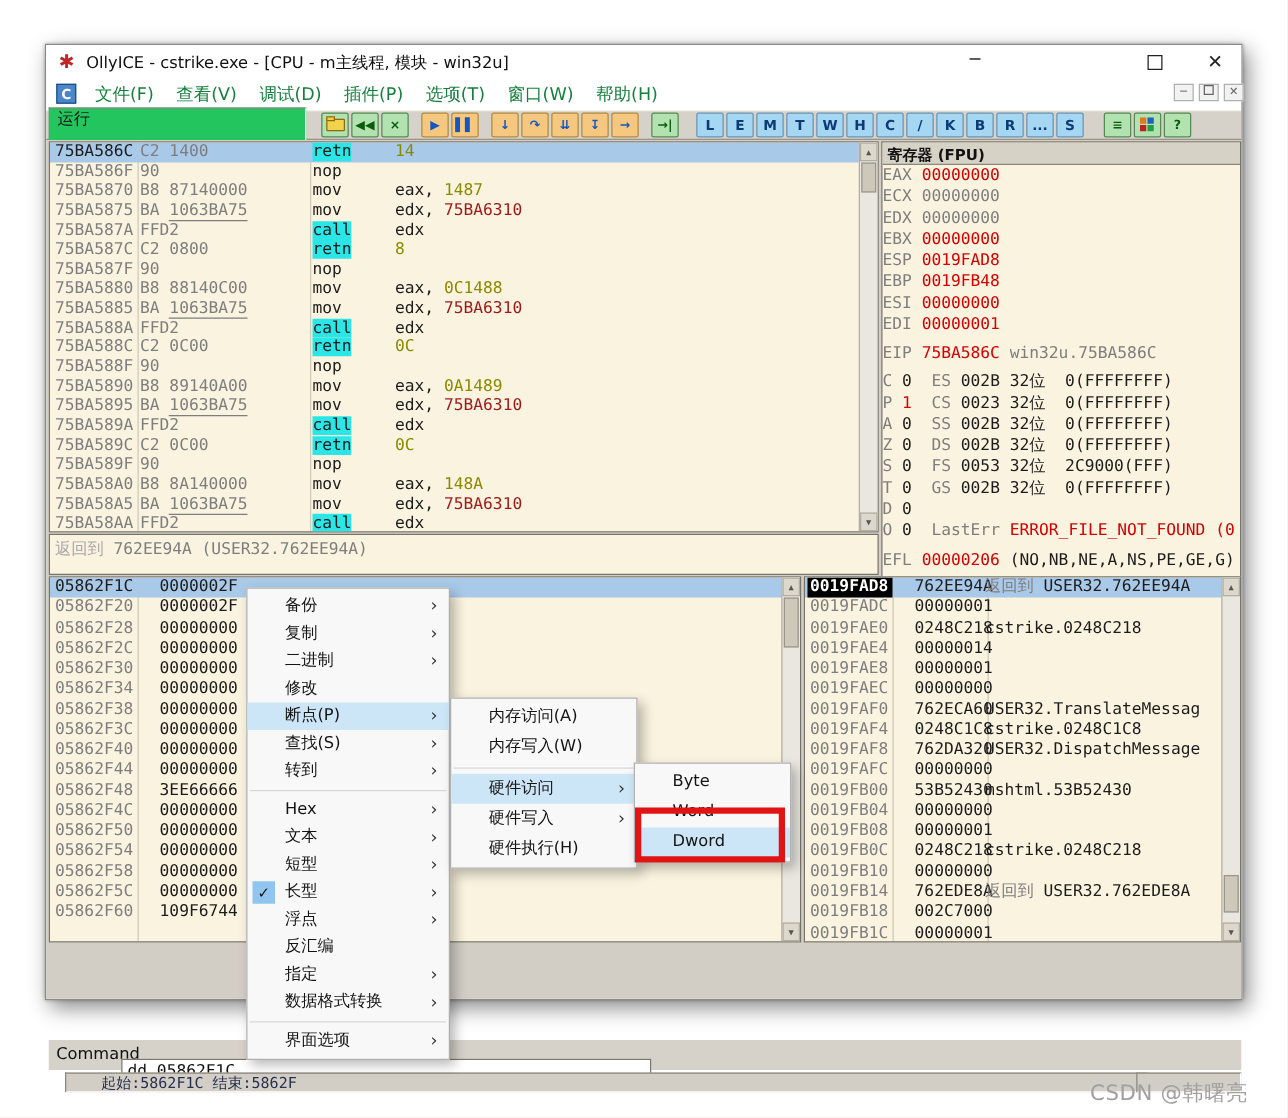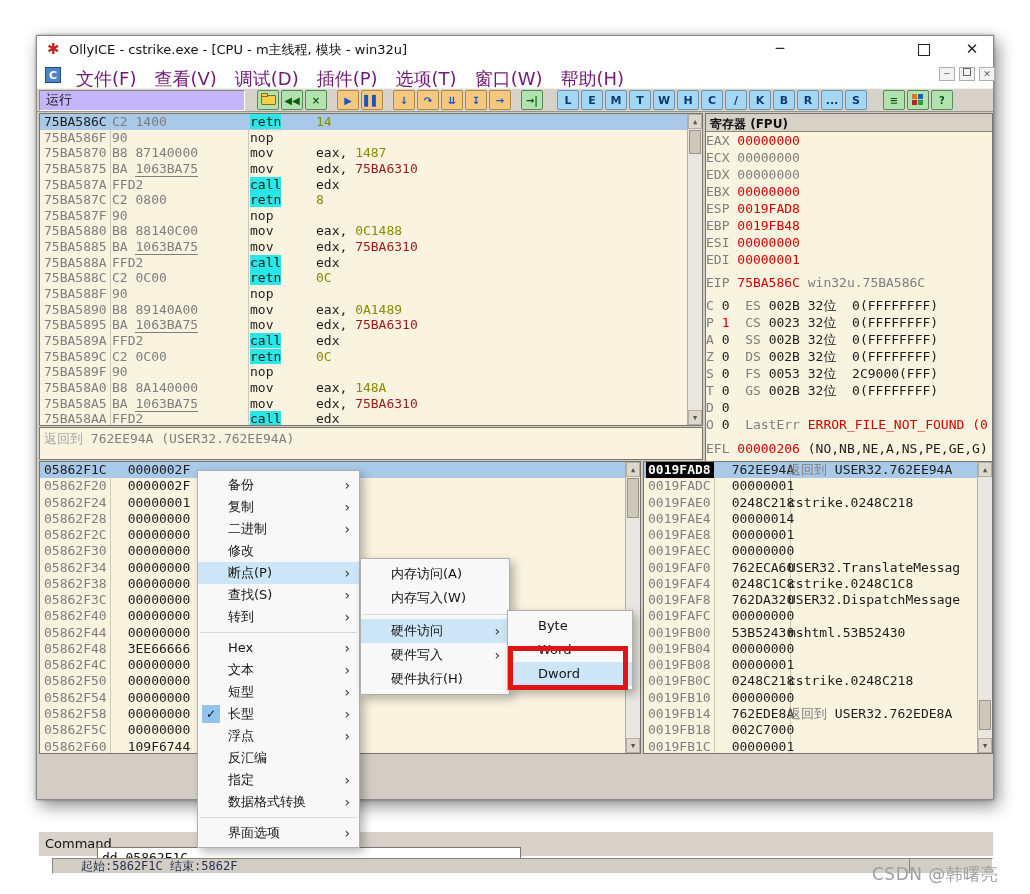--- a/index.html
+++ b/index.html
@@ -14,29 +14,29 @@
   .wbtn{position:absolute;top:3px;width:30px;height:21px;text-align:center;color:#222;}
   .wmin{left:728px;font-size:14px;line-height:18px;}
   .wmax{left:872px;}
   .wmax i{display:inline-block;width:10px;height:10px;border:1px solid #222;margin-top:5px;}
   .wclose{left:920px;font-size:15px;line-height:20px;}
   
   .menubar{position:absolute;left:0;top:27px;right:0;height:25px;background:#fff;}
   .cico{position:absolute;left:8px;top:4px;width:16px;height:16px;background:#4a86c8;border:1px solid #1e4e84;
         color:#fff;font-size:11px;font-weight:bold;text-align:center;line-height:15px;box-sizing:border-box;}
   .mb-items{position:absolute;left:30px;top:0;height:25px;}
-  .mb-item{display:inline-block;padding:4px 9px 0 9px;font-size:18px;color:#701a75;height:21px;}
+  .mb-item{display:inline-block;padding:4px 9px 0 9px;font-size:14px;color:#15803d;height:21px;}
   .mdi{position:absolute;top:4px;width:16px;height:14px;border:1px solid #b0b0b0;background:#f2f2f2;
        color:#666;font-size:9px;text-align:center;line-height:12px;box-sizing:border-box;}
   .mdi1{left:902px;}.mdi2{left:922px;}.mdi3{left:942px;}
   .mdi2 i{display:inline-block;width:6px;height:6px;border:1px solid #666;margin-bottom:1px;}
   
   .toolbar{position:absolute;left:0;top:52px;right:0;height:24px;background:#d6d2ca;
            border-top:1px solid #f2f1ea;border-bottom:1px solid #98948a;display:flex;align-items:center;box-sizing:border-box;}
-  .runbox{width:206px;height:21px;margin-left:2px;background:#c4b5fd;font-size:13px;line-height:18px;padding-left:6px;
+  .runbox{width:206px;height:29px;margin-left:2px;background:#22c55e;font-size:13px;line-height:18px;padding-left:6px;
           border:1px solid;border-color:#8a867c #ffffff #ffffff #8a867c;box-sizing:border-box;color:#111;}
   .tb-btn{width:22px;height:20px;margin-left:2px;display:flex;align-items:center;justify-content:center;
           font-size:10px;font-weight:bold;border:1px solid #888;box-sizing:border-box;border-radius:2px;}
   .tb-g{background:#b2e2b0;color:#0a5c0a;border-color:#548a54;}
   .tb-o{background:#f6c87f;color:#1457c0;border-color:#b08a40;}
   .tb-b{background:#a5d7f3;color:#0a3c78;border-color:#6a94b6;font-size:11px;}
   .gapL{margin-left:10px !important;}
   .fold{width:13px;height:8px;background:#f2d24a;border:1px solid #8a6a14;position:relative;border-radius:1px;}
   .fold:before{content:"";position:absolute;left:-1px;top:-3px;width:5px;height:2px;background:#f2d24a;border:1px solid #8a6a14;}
   .grid4{width:12px;height:12px;display:grid;grid-template-columns:5px 5px;grid-template-rows:5px 5px;gap:1px;}
@@ -217,21 +217,20 @@
           <div class="rrow" style="margin-top: 7px;"><span class="c-g">EFL </span><span class="c-r">00000206</span><span class="c-k"> (NO,NB,NE,A,NS,PE,GE,G)</span></div>
           <div class="rrow" style="margin-top: 5px;"></div>
         </div>
     </div>
 
     <div class="pane" id="dump" style="left:2px;top:349px;width:602px;height:293px;">
       <div class="colline" style="left:70px"></div>
       <div id="dump-rows" style="position:relative">
           <div class="mrow sel"><span class="sa blk">05862F1C</span><span class="c-k">  0000002F</span></div>
           <div class="mrow"><span class="sa">05862F20</span><span class="c-k">  0000002F</span></div>
-          <div class="mrow"><span class="sa">05862F24</span><span class="c-k">  00000001</span></div>
           <div class="mrow"><span class="sa">05862F28</span><span class="c-k">  00000000</span></div>
           <div class="mrow"><span class="sa">05862F2C</span><span class="c-k">  00000000</span></div>
           <div class="mrow"><span class="sa">05862F30</span><span class="c-k">  00000000</span></div>
           <div class="mrow"><span class="sa">05862F34</span><span class="c-k">  00000000</span></div>
           <div class="mrow"><span class="sa">05862F38</span><span class="c-k">  00000000</span></div>
           <div class="mrow"><span class="sa">05862F3C</span><span class="c-k">  00000000</span></div>
           <div class="mrow"><span class="sa">05862F40</span><span class="c-k">  00000000</span></div>
           <div class="mrow"><span class="sa">05862F44</span><span class="c-k">  00000000</span></div>
           <div class="mrow"><span class="sa">05862F48</span><span class="c-k">  3EE66666</span></div>
           <div class="mrow"><span class="sa">05862F4C</span><span class="c-k">  00000000</span></div>

